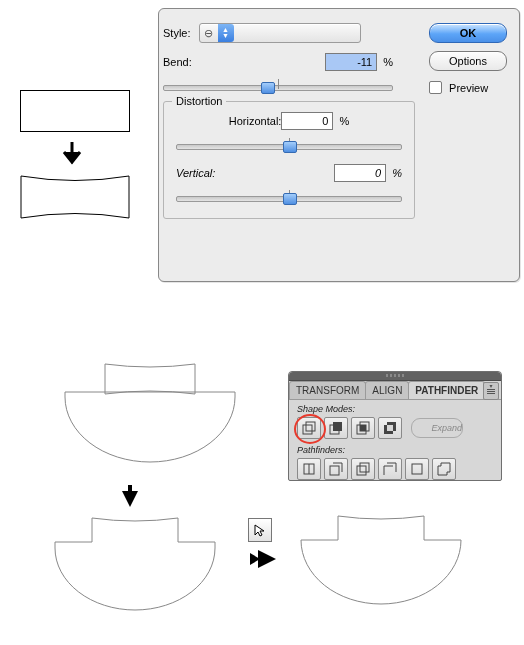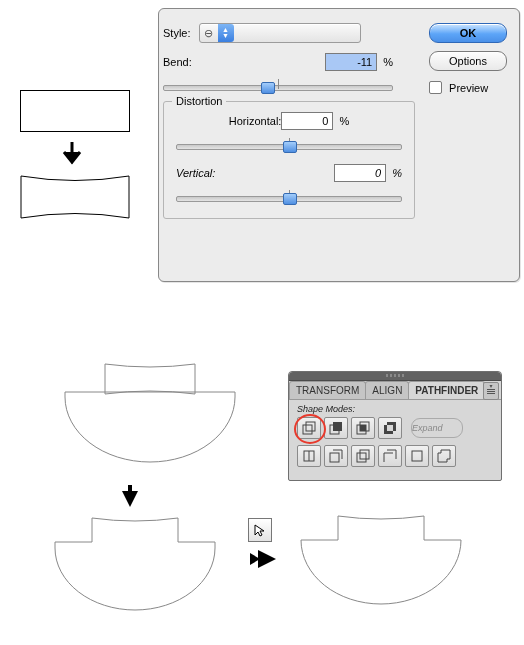--- a/index.html
+++ b/index.html
@@ -118,21 +118,21 @@
               align-items:center; justify-content:center; gap:1px; }
   .menu-btn span { width:8px; height:1px; background:#555; }
   .menu-btn::before { content:"▾"; font-size:6px; color:#555; position:absolute; top:-1px; }
   .panel-body { padding:4px 23px 6px 8px; font-size:9px; color:#222;font-style:italic; }
   .mode-row { display:flex; align-items:center; gap:3px; margin:3px 0 6px 0; }
   .mode-btn {
     width:22px; height:20px; background:linear-gradient(#f1f1f1,#d9d9d9);
     border:1px solid #8a8a8a; border-radius:2px; display:flex; align-items:center; justify-content:center;
   }
   .expand { width:50px; height:18px; font-size:9px; color:#888;
-            border:1px solid #aaa; border-radius:9px; text-align:left; line-height:18px; margin-left:6px; }
+            border:1px solid #aaa; border-radius:9px; text-align:right; line-height:18px; margin-left:6px; }
   .pf-row { display:flex; gap:3px; margin-top:3px; }
   .red-circle { position:absolute; width:28px; height:26px; border:2px solid #e83a2d; border-radius:50%;
                 left:-3px; top:-3px; pointer-events:none; }
 
   .tool-btn { width:22px; height:22px; border:1px solid #777; background:linear-gradient(#fff,#e3e3e3);
               display:flex; align-items:center; justify-content:center; }
 
   svg { overflow: visible; }
 </style>
 </head>
@@ -271,20 +271,21 @@
       </div>
       <div class="mode-btn">
         <svg width="14" height="14">
             <rect x="1" y="4" width="9" height="9" fill="#444"></rect>
             <rect x="4" y="1" width="9" height="9" fill="#444"></rect>
             <rect x="4" y="4" width="6" height="6" fill="#d7d7d7"></rect>
           </svg>
       </div>
       <div class="expand">Expand</div>
     </div>
+    <div>Pathfinders:</div>
     <div class="pf-row">
       <div class="mode-btn">
           <svg width="14" height="14">
             <rect x="2" y="2" width="10" height="10" fill="none" stroke="#444"></rect>
             <line x1="7" y1="2" x2="7" y2="12" stroke="#444"></line>
           </svg>
         </div>
       <div class="mode-btn">
           <svg width="14" height="14">
             <rect x="1" y="4" width="9" height="9" fill="none" stroke="#444"></rect>

